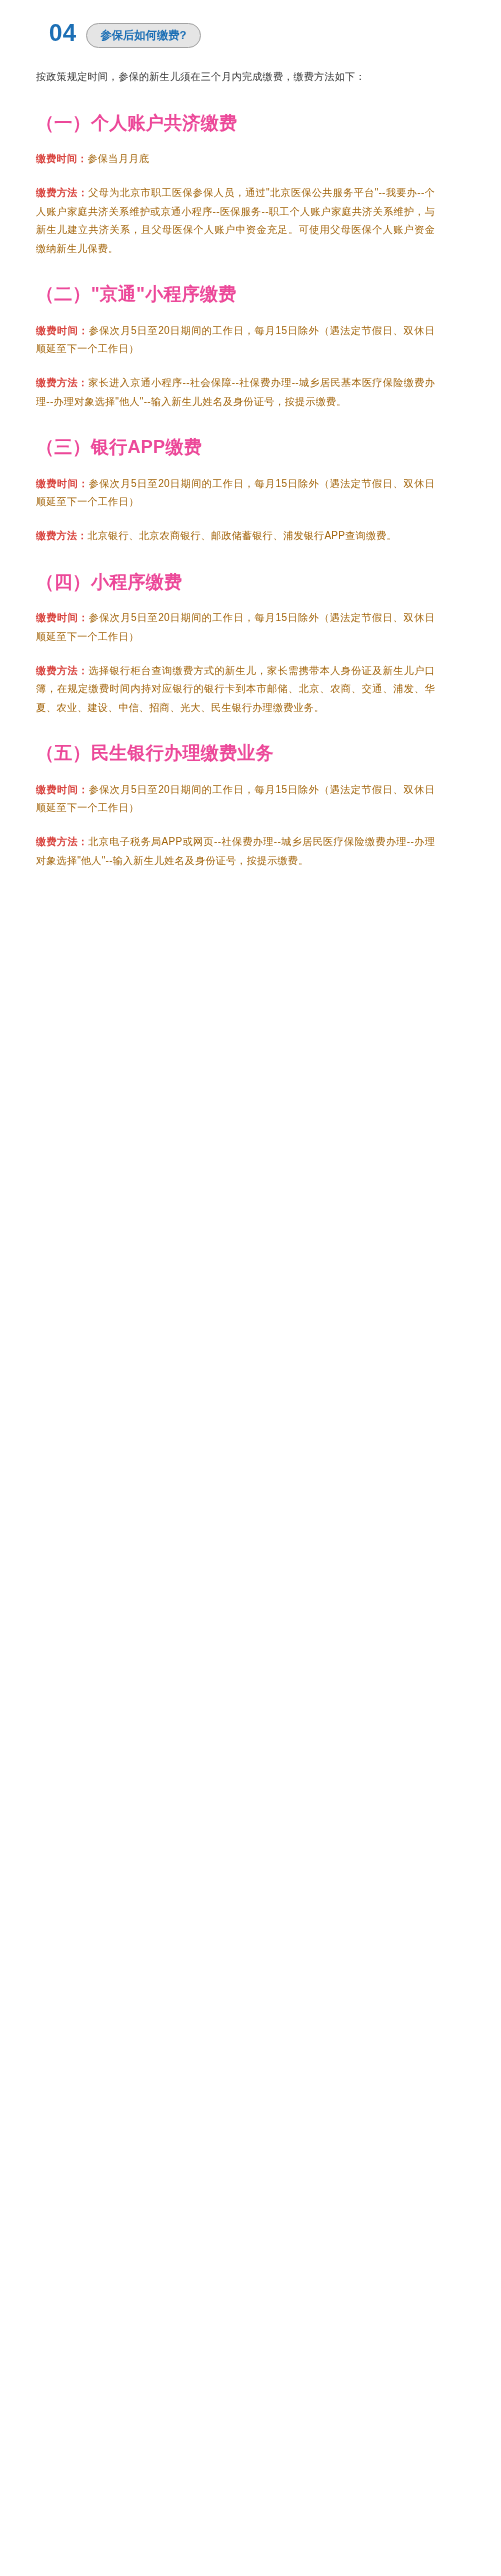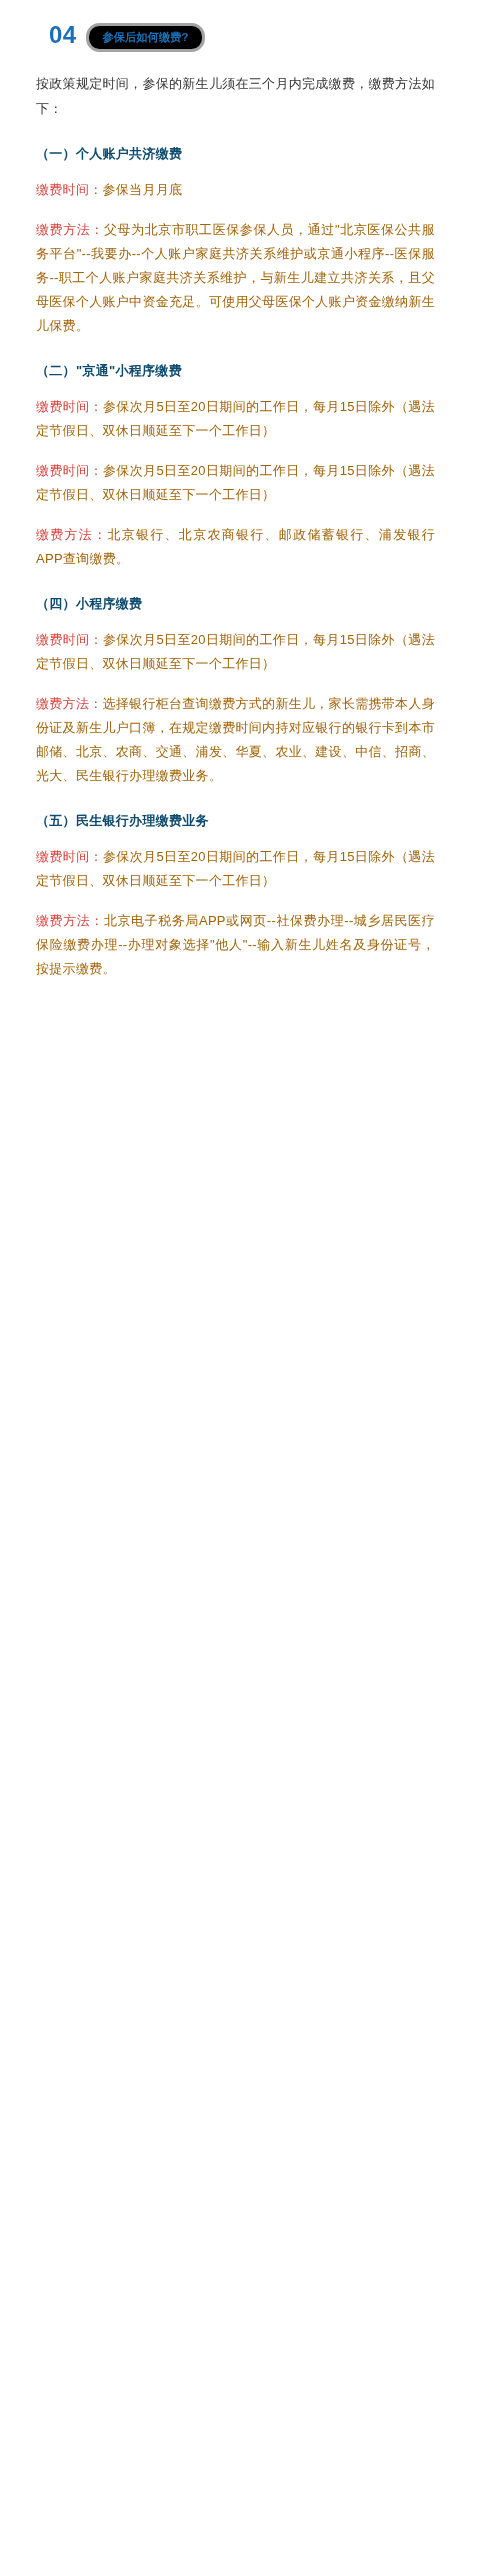--- a/index.html
+++ b/index.html
@@ -34,53 +34,53 @@
     font-family: "Liberation Sans", sans-serif;
     font-size: 24px;
     font-weight: bold;
     color: #1c6fb5;
     letter-spacing: 0.5px;
     line-height: 1;
     position: relative;
     top: -2.1px;
   }
   .title-pill {
-    border: 3px solid #a3a3a3;
+    border: 1px solid #a3a3a3;
     border-radius: 13.4px;
     color: #1c6fb5;
     font-size: 11.3px;
     font-weight: bold;
     padding: 5.2px 13.4px;
     line-height: 1.1;
     white-space: nowrap;
-    background: #000000;
+    background: #e5e5e5;
   }
 
   
   .content {
     padding: 0 36px 0 36px;
   }
   p.para {
-    font-size: 13px;
+    font-size: 10px;
     line-height: 1.85;
     margin: 15.5px 0 15.5px 0;
     color: #333333;
     text-align: justify;
     letter-spacing: 0.3px;
   }
   .section-heading {
-    color: #0c4a6e;
-    font-size: 13px;
+    color: #ec4899;
+    font-size: 18px;
     font-weight: bold;
     margin: 24px 0 13.4px 0;
     letter-spacing: 0.3px;
   }
   .lbl {
     color: #d9443f;
-    font-weight: normal;
+    font-weight: bold;
   }
   .txt {
     color: #a16207;
   }
 
   
   .edge-mark {
     position: absolute;
     right: 0;
     width: 2.1px;
@@ -110,23 +110,27 @@
       <p class="para">
         <span class="lbl">缴费方法：</span><span class="txt">父母为北京市职工医保参保人员，通过"北京医保公共服务平台"--我要办--个人账户家庭共济关系维护或京通小程序--医保服务--职工个人账户家庭共济关系维护，与新生儿建立共济关系，且父母医保个人账户中资金充足。可使用父母医保个人账户资金缴纳新生儿保费。</span>
       </p>
     </div>
 
     <div>
       <div class="section-heading">（二）"京通"小程序缴费</div>
       <p class="para">
         <span class="lbl">缴费时间：</span><span class="txt">参保次月5日至20日期间的工作日，每月15日除外（遇法定节假日、双休日顺延至下一个工作日）</span>
       </p>
+      <p class="para">
+        <span class="lbl">缴费方法：</span><span class="txt">家长进入京通小程序--社会保障--社保费办理--城乡居民基本医疗保险缴费办理--办理对象选择"他人"--输入新生儿姓名及身份证号，按提示缴费。</span>
+      </p>
     </div>
 
     <div>
+      <div class="section-heading">（三）银行APP缴费</div>
       <p class="para">
         <span class="lbl">缴费时间：</span><span class="txt">参保次月5日至20日期间的工作日，每月15日除外（遇法定节假日、双休日顺延至下一个工作日）</span>
       </p>
       <p class="para">
         <span class="lbl">缴费方法：</span><span class="txt">北京银行、北京农商银行、邮政储蓄银行、浦发银行APP查询缴费。</span>
       </p>
     </div>
 
     <div>
       <div class="section-heading">（四）小程序缴费</div>

